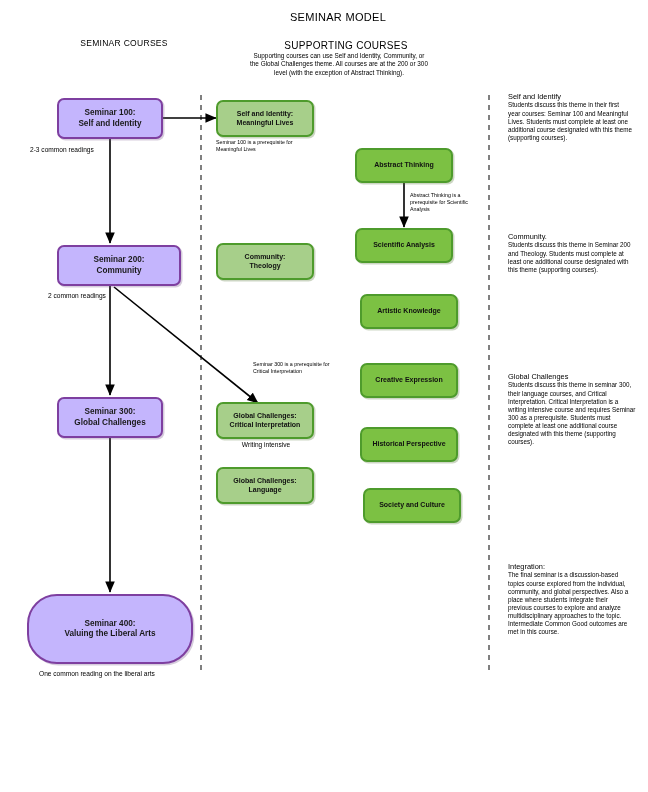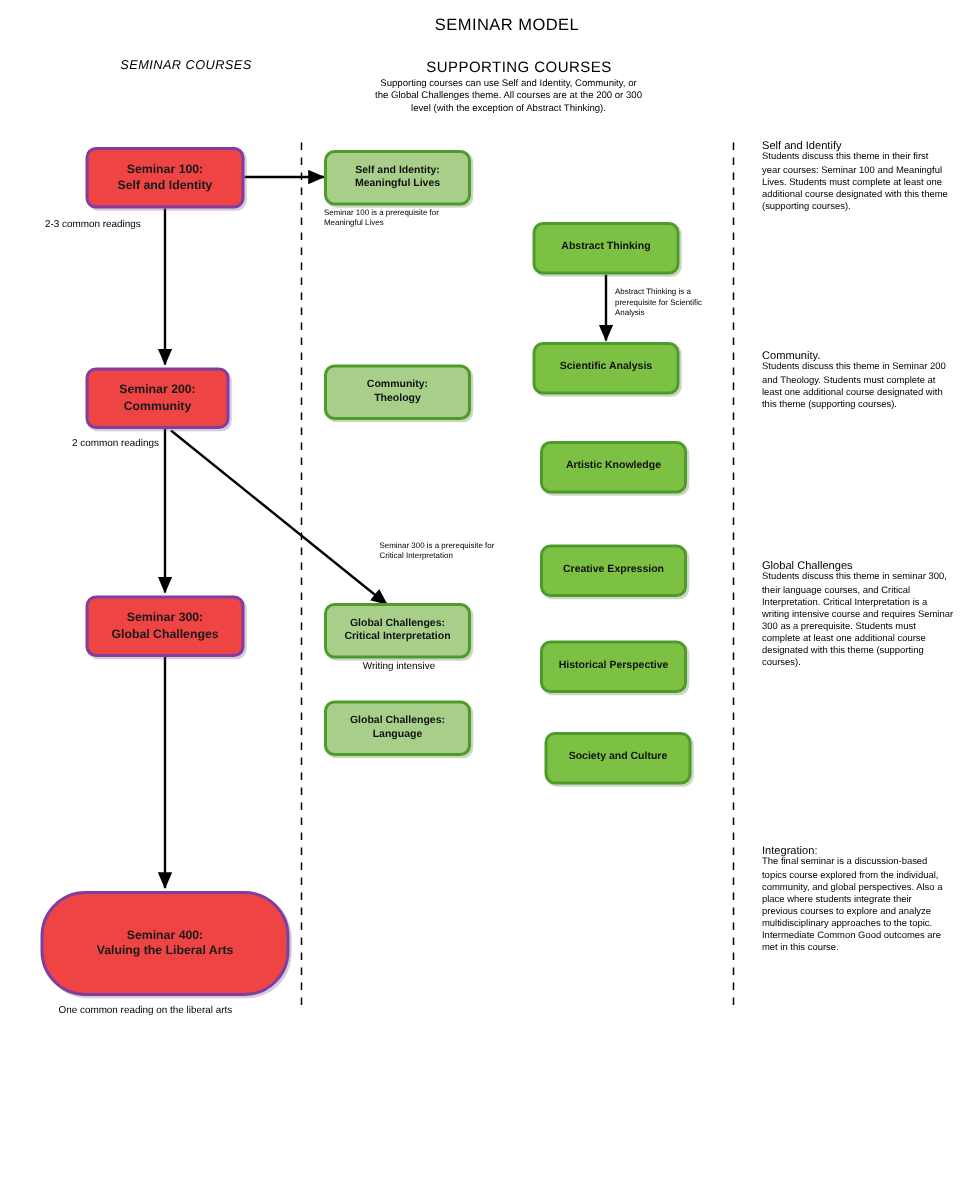--- a/index.html
+++ b/index.html
@@ -8,35 +8,35 @@
     font-family:"Liberation Sans","DejaVu Sans",sans-serif;
     color:#000000;
   }
   #canvas{position:absolute;left:0;top:0;width:648px;height:792px;}
   .svg-layer{position:absolute;left:0;top:0;width:648px;height:792px;pointer-events:none;}
 
   .ttl{
     position:absolute;text-align:center;letter-spacing:.3px;padding-left:14px;
   }
   #doc-title{left:0;top:11px;width:648px;font-size:11px;}
-  #seminar-col-head{left:20px;top:38px;width:180px;font-size:8.5px;font-style:italic;}
+  #seminar-col-head{left:20px;top:38px;width:180px;font-size:8.5px;}
   #supporting-col-head{left:232px;top:40px;width:200px;font-size:10px;}
   #supporting-col-desc{
     position:absolute;left:250px;top:52px;width:178px;font-size:6.4px;
     line-height:1.32;text-align:center;
   }
 
   .box{
     position:absolute;box-sizing:border-box;display:flex;
     align-items:center;justify-content:center;text-align:center;
     border-radius:7px;line-height:1.25;
   }
   .box .lines{padding:0 3px;}
   .purple{
-    background:#ef4444;border:2.2px solid #7e3fa0;color:#1a1a1a;
+    background:#c4b5fd;border:2.2px solid #7e3fa0;color:#1a1a1a;
     font-size:8.2px;font-weight:bold;
     box-shadow:1.5px 1.5px 0 rgba(120,90,140,.30);
   }
   .green{
     background:#7cc143;border:2.2px solid #4e9b2c;color:#111111;
     font-size:7px;font-weight:bold;
     box-shadow:1.5px 1.5px 0 rgba(90,120,60,.30);
   }
   .green-soft{
     background:#a7cf8a;border:2.2px solid #4e9b2c;color:#111111;
@@ -84,21 +84,21 @@
   <div id="supporting-col-desc">Supporting courses can use Self and Identity, Community, or the Global Challenges theme. All courses are at the 200 or 300 level (with the exception of Abstract Thinking).</div>
 
   <div class="box purple" style="left:57px;top:98px;width:106px;height:41px;">
     <div class="lines">
       <div>Seminar 100:</div>
       <div>Self and Identity</div>
     </div>
   </div>
   <div class="cap" style="left:30px;top:146px;width:70px;">2-3 common readings</div>
 
-  <div class="box purple" style="left:57px;top:245px;width:96px;height:41px;">
+  <div class="box purple" style="left:57px;top:245px;width:124px;height:41px;">
     <div class="lines">
       <div>Seminar 200:</div>
       <div>Community</div>
     </div>
   </div>
   <div class="cap" style="left:48px;top:292px;width:60px;">2 common readings</div>
 
   <div class="box purple" style="left:57px;top:397px;width:106px;height:41px;">
     <div class="lines">
       <div>Seminar 300:</div>

